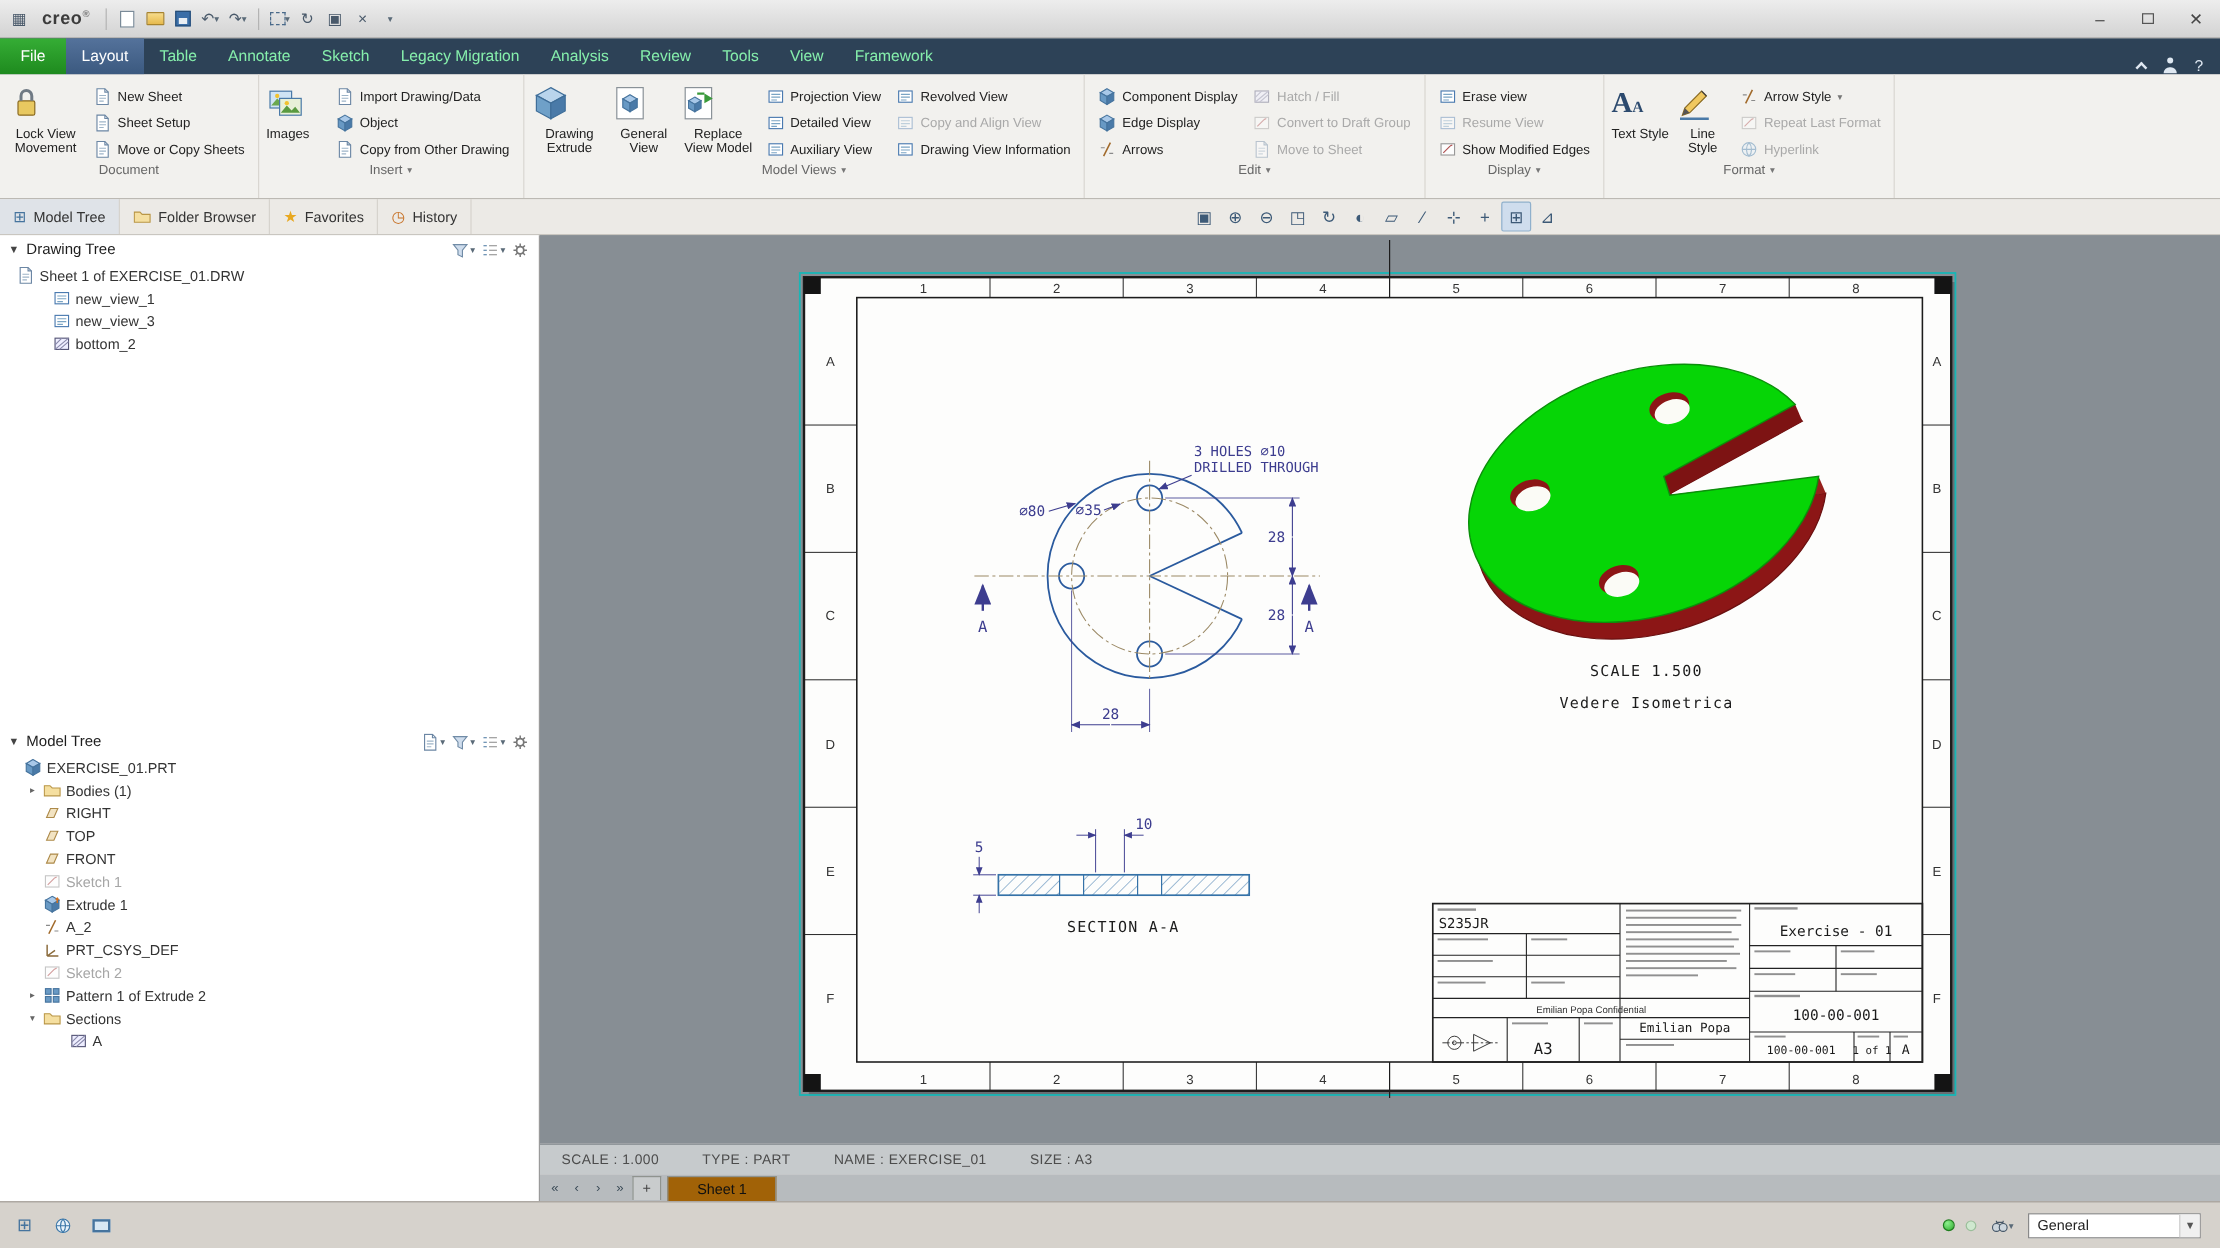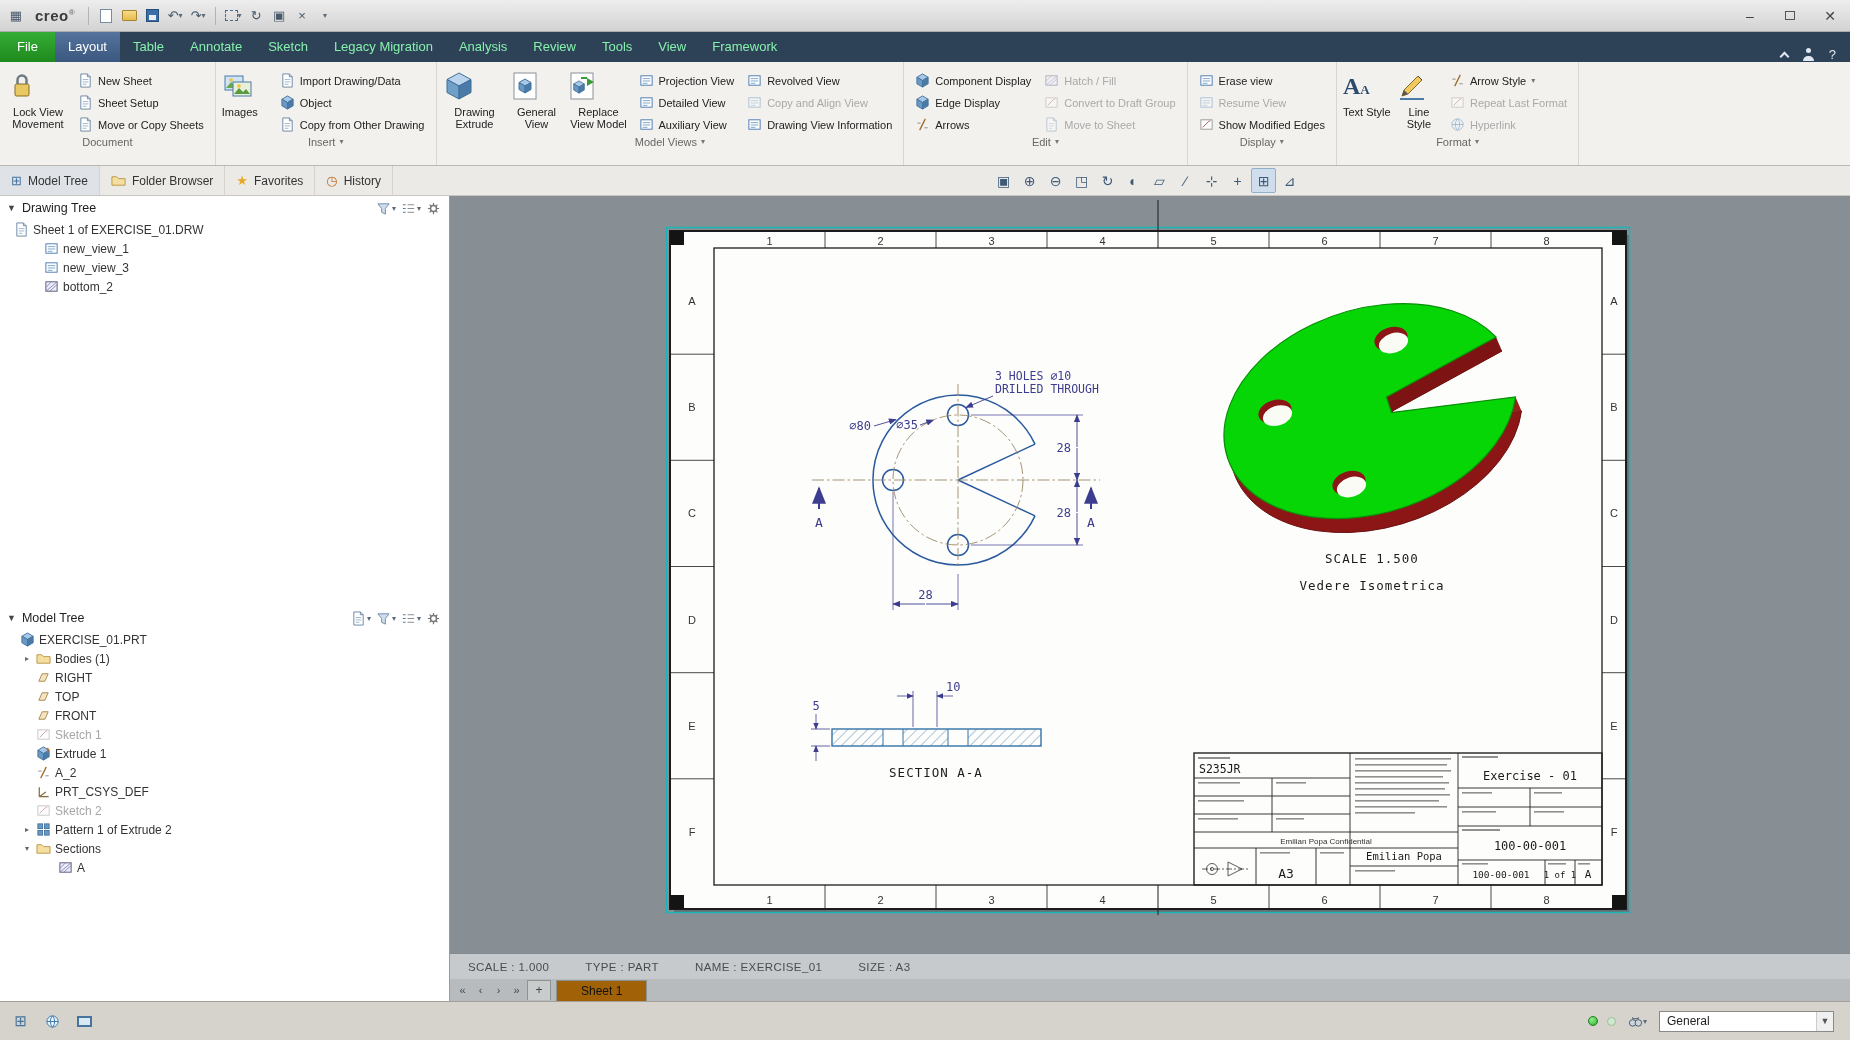--- a/index.html
+++ b/index.html
@@ -85,21 +85,21 @@
 .snav{display:flex;align-items:center;height:100%;padding:0 5px;gap:3px}
 .snbtn{min-width:15px;text-align:center;color:#3c4c58;font-size:11px;line-height:22px}
 .addtab{height:20px;width:24px;background:#c9cccd;border:1px solid #8f938f;border-bottom:none;text-align:center;line-height:19px;color:#444}
 .stab{height:21px;background:#a16207;border:1px solid #8f938f;border-bottom:none;padding:0 24px;font-size:12px;line-height:20px;color:#111}
 .statusbar{position:absolute;bottom:0;left:0;right:0;height:39px;background:#d6d2cc;border-top:1px solid #a39f98;display:flex;align-items:center;padding:0 8px;gap:7px}
 .sbic{width:25px;height:25px;display:flex;align-items:center;justify-content:center;font-size:15px;color:#46749e}
 .rectic{width:15px;height:11px;border:2px solid #46749e;background:#d8e8f4}
 .sb-right{margin-left:auto;display:flex;align-items:center;gap:9px;padding-right:8px}
 .dotg{width:10px;height:10px;border-radius:50%;background:radial-gradient(circle at 35% 30%,#8ef08e,#2eae2e);border:1px solid #1e7e1e}
 .dotp{width:9px;height:9px;border-radius:50%;background:#cfe8cf;border:1px solid #9bbf9b}
-.selfilter{width:175px;height:21px;background:#fff;border:1px solid #898989;display:flex;align-items:center;font-size:12px;color:#222;padding-left:7px}
+.selfilter{width:144px;height:21px;background:#fff;border:1px solid #898989;display:flex;align-items:center;font-size:12px;color:#222;padding-left:7px}
 .selarrow{margin-left:auto;width:17px;height:100%;display:flex;align-items:center;justify-content:center;font-size:9px;color:#555;border-left:1px solid #ccc;background:#f0f0f0}
 </style>
 </head>
 <body>
 
 <svg class="defsvg" aria-hidden="true">
 <defs>
 <symbol id="s-page" viewBox="0 0 16 16">
         <path d="M3 1h7l3 3v11H3z" fill="#fff" stroke="#6b86a4"></path>
         <path d="M10 1v3h3" fill="none" stroke="#6b86a4"></path>

